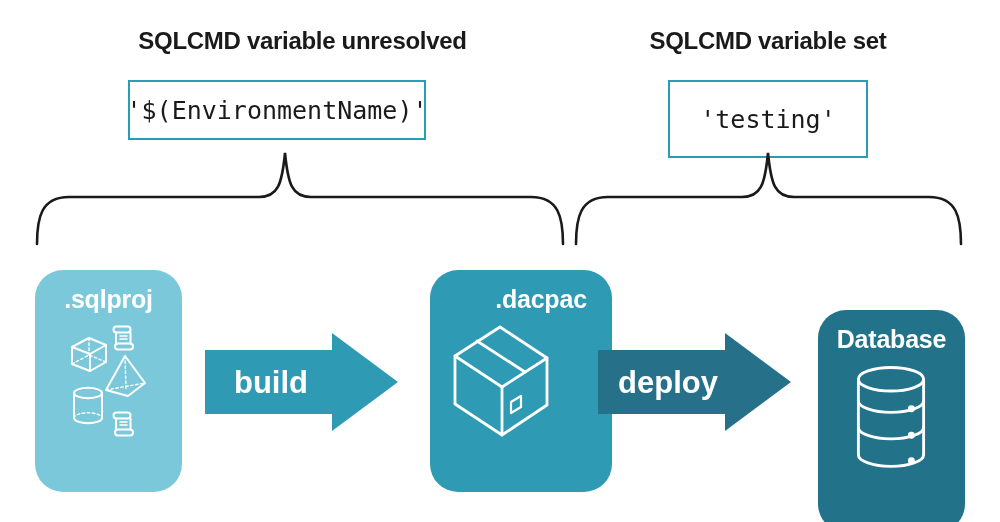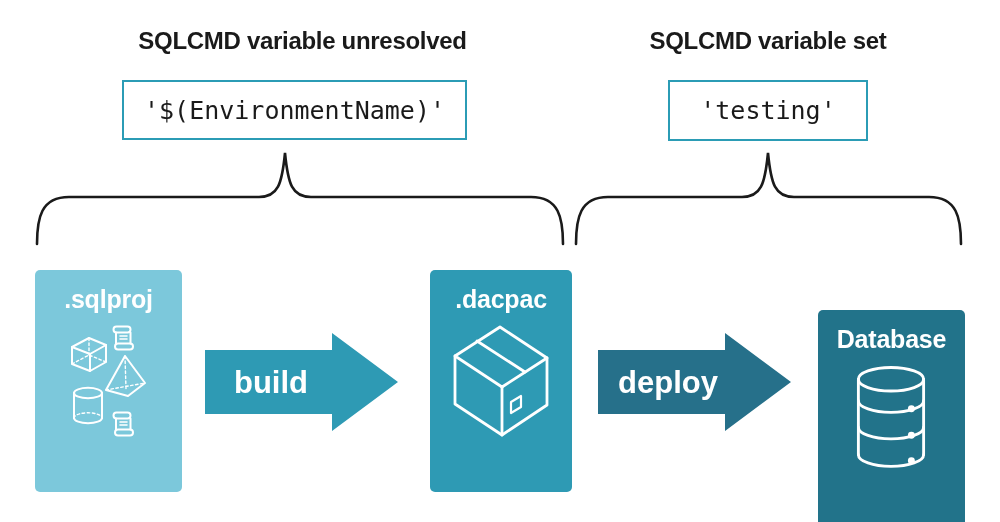--- a/index.html
+++ b/index.html
@@ -17,32 +17,32 @@
     white-space:nowrap;
   }
   .heading-left{left:80px;width:445px;}
   .heading-right{left:568px;width:400px;}
   .codebox{
     position:absolute;top:80px;
     background:#ffffff;border:2.5px solid #2b9cb5;
     display:flex;align-items:center;justify-content:center;
     box-sizing:border-box;
   }
-  .codebox-left{left:122px;width:345px;height:60px;text-align:center;}
-  .codebox-right{left:668px;width:200px;height:61px;}
+  .codebox-left{left:128px;width:298px;height:60px;text-align:center;}
+  .codebox-right{left:668px;width:200px;height:78px;}
   .code-text{
     font-family:"DejaVu Sans Mono", monospace;
     font-size:25px;color:#1a1a1a;white-space:pre;
   }
   .braces{position:absolute;left:0;top:140px;width:1000px;height:112px;}
   .node{
-    position:absolute;top:270px;height:222px;border-radius:5px;
+    position:absolute;top:270px;height:222px;border-radius:28px;
   }
   .node-sqlproj{left:35px;width:147px;}
-  .node-dacpac{left:430px;width:142px;}
+  .node-dacpac{left:430px;width:142px;padding-left:40px;}
   .node-database{left:818px;width:147px;}
   .node-label{
     margin-top:15px;text-align:center;
     font-size:25px;font-weight:700;color:#ffffff;letter-spacing:-0.2px;
   }
   .node-icon{position:absolute;}
   .icon-sqlobjects{left:34px;top:54px;}
   .icon-package{left:17px;top:44px;}
   .icon-database{left:33px;top:56px;}
   .arrow-svg{position:absolute;top:330px;width:196px;height:104px;}

